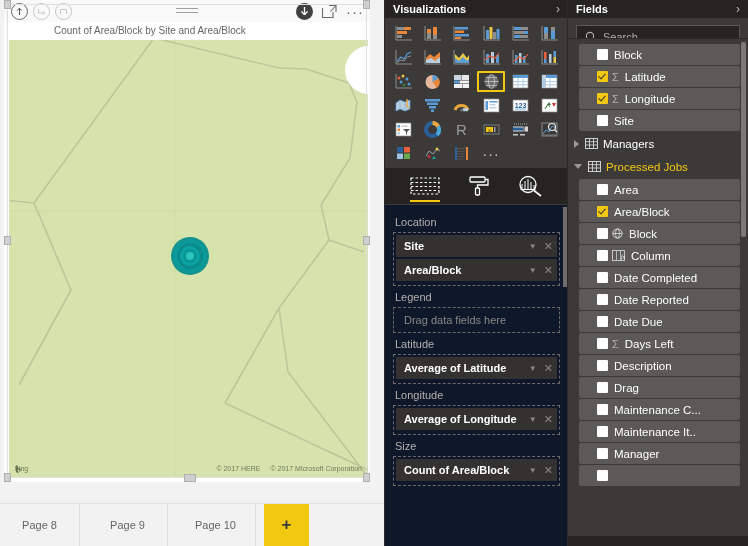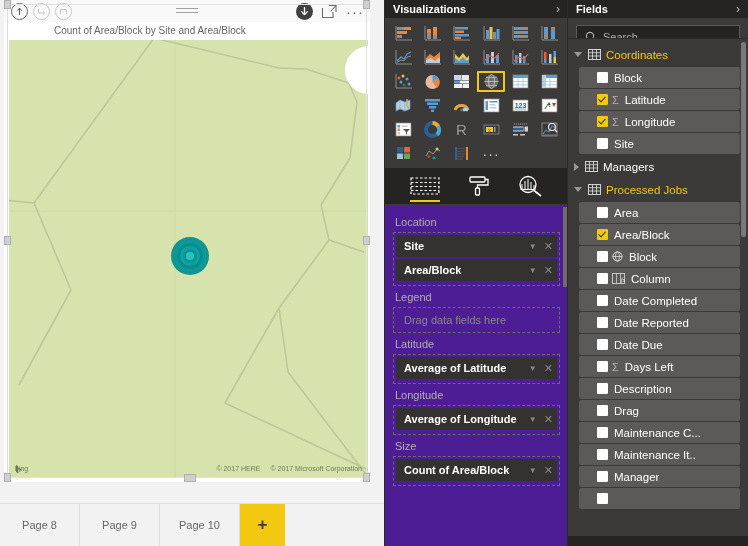--- a/index.html
+++ b/index.html
@@ -76,21 +76,21 @@
   .h-bm { left: 180px; bottom: 0px; width: 12px; height: 8px; }
   .visual-border {
     position: absolute; left: 3px; top: 4px; right: 3px; bottom: 4px;
     border: 1px solid #e0e0e0; pointer-events: none;
   }
 
   
   #page-tabs {
     position: absolute; left: 0; bottom: 0; width: 385px; height: 43px;
     background: #f2f2f2; border-top: 1px solid #e0e0e0;
-    display: flex; align-items: stretch;
+    display: flex; align-items: stretch; gap: 8px;
   }
   .page-tab {
     width: 80px; display: flex; align-items: center; justify-content: center;
     font-size: 11px; color: #666666; border-right: 1px solid #dedede;
     background: #f2f2f2;
   }
   .page-tab.add {
     background: #f2c811; color: #3b3b3b; width: 45px; font-size: 17px;
     font-weight: bold; border-right: none;
   }
@@ -125,21 +125,21 @@
     padding: 0 12px;
   }
   .viz-tab { position: relative; height: 36px; display: flex; align-items: center; }
   .viz-tab.active::after {
     content: ''; position: absolute; left: 0; right: 0; bottom: 2px;
     height: 2px; background: #f2c811;
   }
 
   #field-wells {
     position: absolute; left: 0; top: 205px; right: 0; bottom: 0;
-    background: #4c1d95; padding: 6px 8px 0 8px; overflow: hidden;
+    background: #0f172a; padding: 6px 8px 0 8px; overflow: hidden;
   }
   .well-label {
     font-size: 11px; color: #b3b0ad; margin: 5px 0 4px 2px;
   }
   .well-drop {
     border: 1px dashed #6b6a68; padding: 2px; margin-bottom: 2px;
   }
   .well-drop.empty {
     height: 26px; display: flex; align-items: center;
     font-size: 11px; color: #8a8886; padding-left: 10px;
@@ -727,71 +727,60 @@
             <circle cx="5" cy="5" r="3.6" fill="none" stroke="#b3b0ad" stroke-width="1.1"></circle>
             <line x1="7.6" y1="7.6" x2="11" y2="11" stroke="#b3b0ad" stroke-width="1.1"></line>
           </svg>
         <span class="ph">Search</span>
       </div>
     </div>
     <div class="pane-divider" style="top:38px;"></div>
 
     <div id="fields-list">
 
+      <div class="field-row">
+        <span class="chk"></span>
+        <span class="fname">Block</span>
+      </div>
+      <div class="field-row">
+        <span class="chk on"></span>
+        <span class="sigma">Σ</span>
+        <span class="fname">Latitude</span>
+      </div>
+      <div class="field-row">
+        <span class="chk on"></span>
+        <span class="sigma">Σ</span>
+        <span class="fname">Longitude</span>
+      </div>
+      <div class="field-row">
+        <span class="chk"></span>
+        <span class="fname">Site</span>
+      </div>
+
+      <div class="table-row">
+        <span class="tri right"></span>
+        <svg width="13" height="11" viewBox="0 0 13 11">
+            <rect x="0.5" y="0.5" width="12" height="10" fill="none" stroke="#d0d0d0" stroke-width="1"></rect>
+            <line x1="0.5" y1="3.7" x2="12.5" y2="3.7" stroke="#d0d0d0" stroke-width="0.9"></line>
+            <line x1="0.5" y1="7" x2="12.5" y2="7" stroke="#d0d0d0" stroke-width="0.9"></line>
+            <line x1="4.5" y1="0.5" x2="4.5" y2="10.5" stroke="#d0d0d0" stroke-width="0.9"></line>
+            <line x1="8.5" y1="0.5" x2="8.5" y2="10.5" stroke="#d0d0d0" stroke-width="0.9"></line>
+          </svg>
+        <span class="tname" style="color:#ffffff;">Managers</span>
+      </div>
+
       <div class="table-row">
         <span class="tri down"></span>
         <svg width="13" height="11" viewBox="0 0 13 11">
             <rect x="0.5" y="0.5" width="12" height="10" fill="none" stroke="#d0d0d0" stroke-width="1"></rect>
             <line x1="0.5" y1="3.7" x2="12.5" y2="3.7" stroke="#d0d0d0" stroke-width="0.9"></line>
             <line x1="0.5" y1="7" x2="12.5" y2="7" stroke="#d0d0d0" stroke-width="0.9"></line>
             <line x1="4.5" y1="0.5" x2="4.5" y2="10.5" stroke="#d0d0d0" stroke-width="0.9"></line>
             <line x1="8.5" y1="0.5" x2="8.5" y2="10.5" stroke="#d0d0d0" stroke-width="0.9"></line>
           </svg>
-        <span class="tname">Coordinates</span>
-      </div>
-      <div class="field-row">
-        <span class="chk"></span>
-        <span class="fname">Block</span>
-      </div>
-      <div class="field-row">
-        <span class="chk on"></span>
-        <span class="sigma">Σ</span>
-        <span class="fname">Latitude</span>
-      </div>
-      <div class="field-row">
-        <span class="chk on"></span>
-        <span class="sigma">Σ</span>
-        <span class="fname">Longitude</span>
-      </div>
-      <div class="field-row">
-        <span class="chk"></span>
-        <span class="fname">Site</span>
-      </div>
-
-      <div class="table-row">
-        <span class="tri right"></span>
-        <svg width="13" height="11" viewBox="0 0 13 11">
-            <rect x="0.5" y="0.5" width="12" height="10" fill="none" stroke="#d0d0d0" stroke-width="1"></rect>
-            <line x1="0.5" y1="3.7" x2="12.5" y2="3.7" stroke="#d0d0d0" stroke-width="0.9"></line>
-            <line x1="0.5" y1="7" x2="12.5" y2="7" stroke="#d0d0d0" stroke-width="0.9"></line>
-            <line x1="4.5" y1="0.5" x2="4.5" y2="10.5" stroke="#d0d0d0" stroke-width="0.9"></line>
-            <line x1="8.5" y1="0.5" x2="8.5" y2="10.5" stroke="#d0d0d0" stroke-width="0.9"></line>
-          </svg>
-        <span class="tname" style="color:#ffffff;">Managers</span>
-      </div>
-
-      <div class="table-row">
-        <span class="tri down"></span>
-        <svg width="13" height="11" viewBox="0 0 13 11">
-            <rect x="0.5" y="0.5" width="12" height="10" fill="none" stroke="#d0d0d0" stroke-width="1"></rect>
-            <line x1="0.5" y1="3.7" x2="12.5" y2="3.7" stroke="#d0d0d0" stroke-width="0.9"></line>
-            <line x1="0.5" y1="7" x2="12.5" y2="7" stroke="#d0d0d0" stroke-width="0.9"></line>
-            <line x1="4.5" y1="0.5" x2="4.5" y2="10.5" stroke="#d0d0d0" stroke-width="0.9"></line>
-            <line x1="8.5" y1="0.5" x2="8.5" y2="10.5" stroke="#d0d0d0" stroke-width="0.9"></line>
-          </svg>
         <span class="tname">Processed Jobs</span>
       </div>
       <div class="field-row">
         <span class="chk"></span>
         <span class="fname">Area</span>
       </div>
       <div class="field-row">
         <span class="chk on"></span>
         <span class="fname">Area/Block</span>
       </div>

